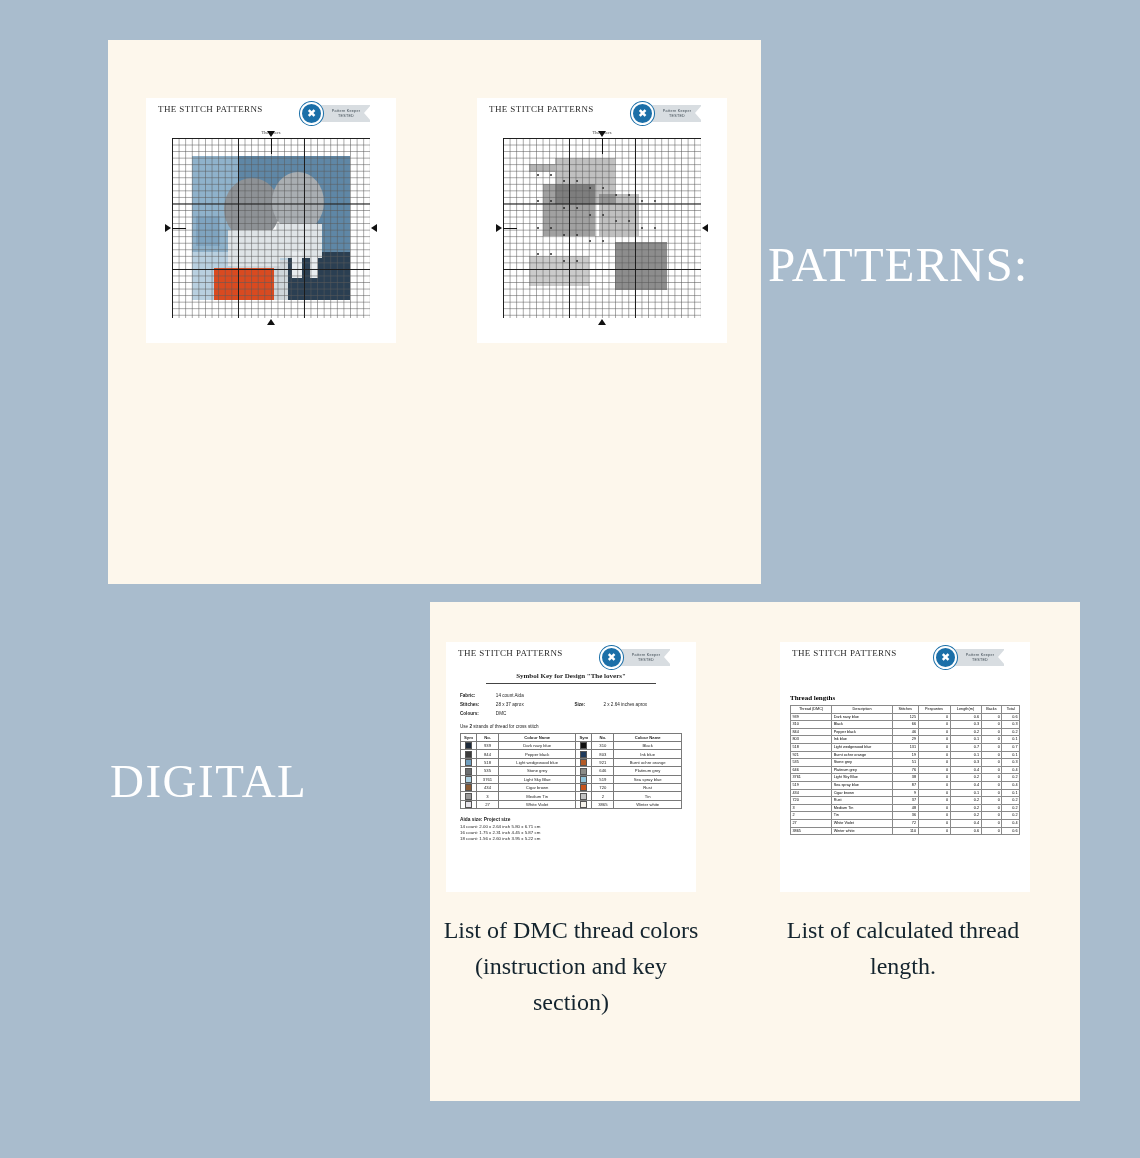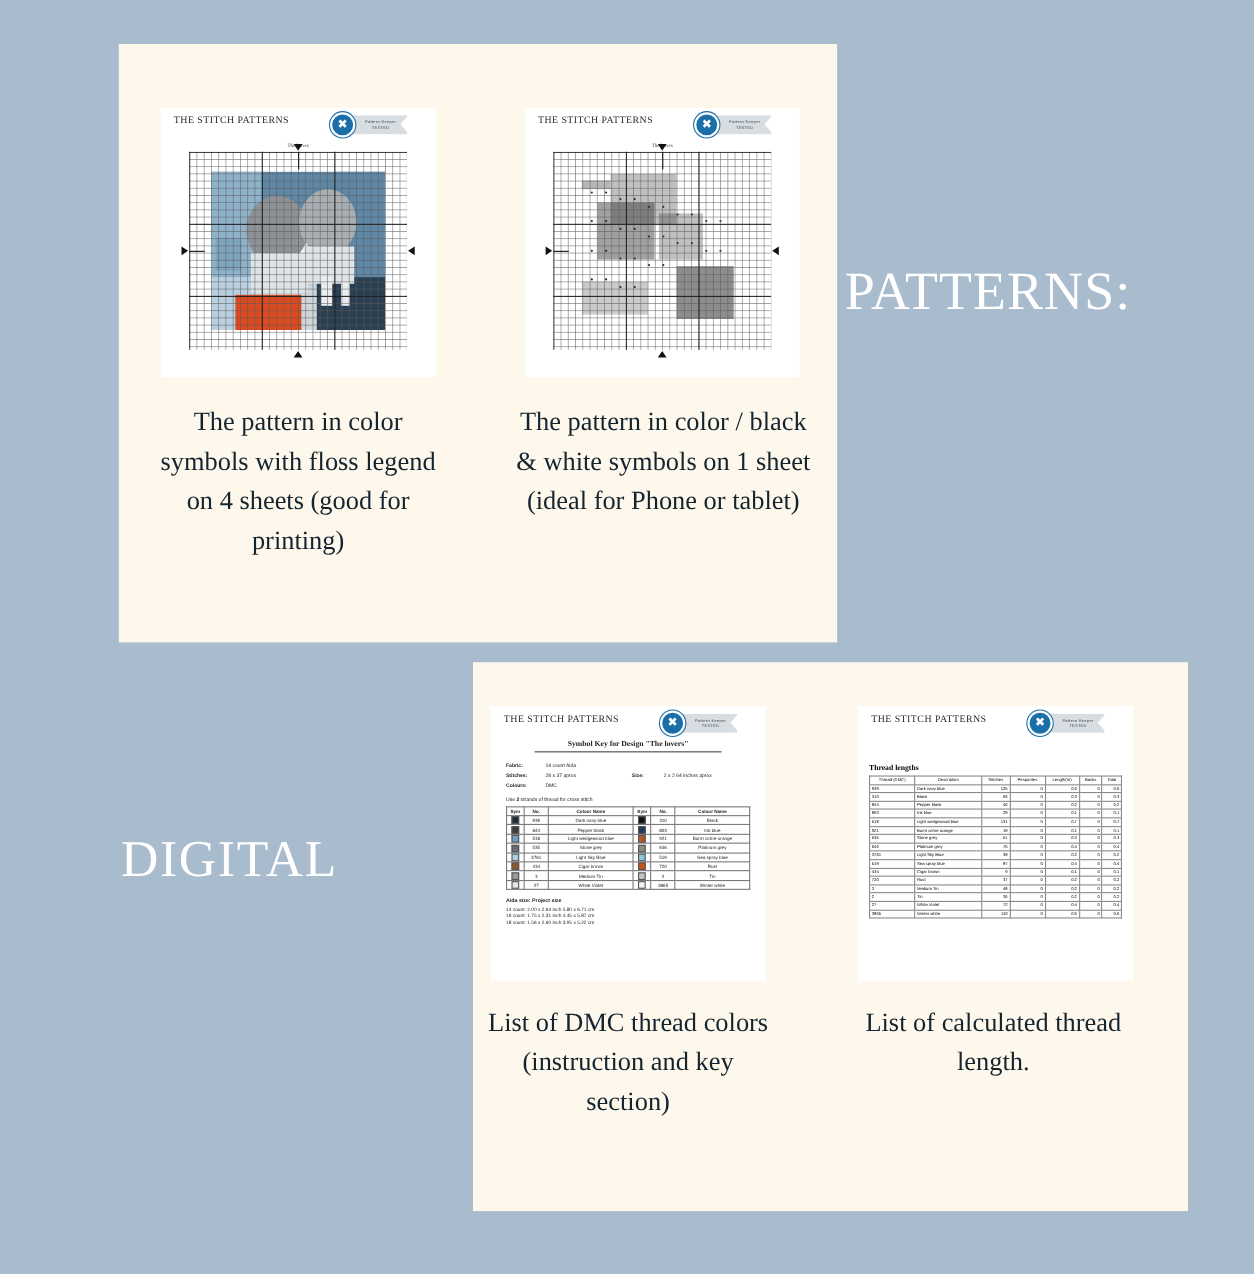--- a/index.html
+++ b/index.html
@@ -428,22 +428,20 @@
         <div class="tick down" style="left:95px; top:-7px;"></div>
         <div class="tick up" style="left:95px; bottom:-7px;"></div>
         <div class="tick right" style="left:-7px; top:86px;"></div>
         <div class="tick left" style="right:-7px; top:86px;"></div>
         <div class="ctr-line-v" style="left:99px; top:0; width:1px; height:16px;"></div>
         <div class="ctr-line-h" style="left:0; top:90px; width:14px; height:1px;"></div>
       </div>
     </div>
   </div>
 
-  <div class="caption" style="left:28px; top:326px; width:270px;">The pattern in color symbols with floss legend on 4 sheets (good for printing)</div>
-  <div class="caption" style="left:355px; top:326px; width:280px;">The pattern in color / black &amp; white symbols on 1 sheet (ideal for Phone or tablet)</div>
 </div>
 
 <div id="includes-heading">PATTERNS:</div>
 
 <div id="pdf-heading">
   <div>DIGITAL</div>
 </div>
 
 <div class="panel" id="panel-bottom">
 

